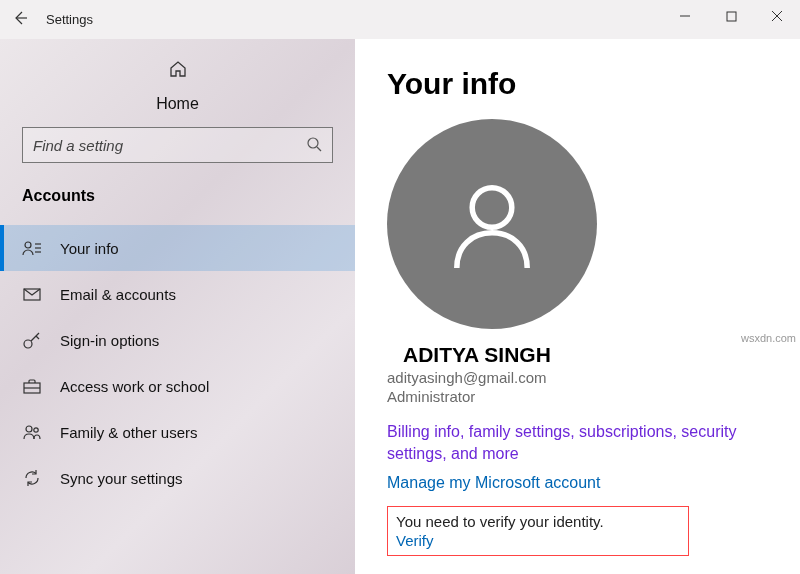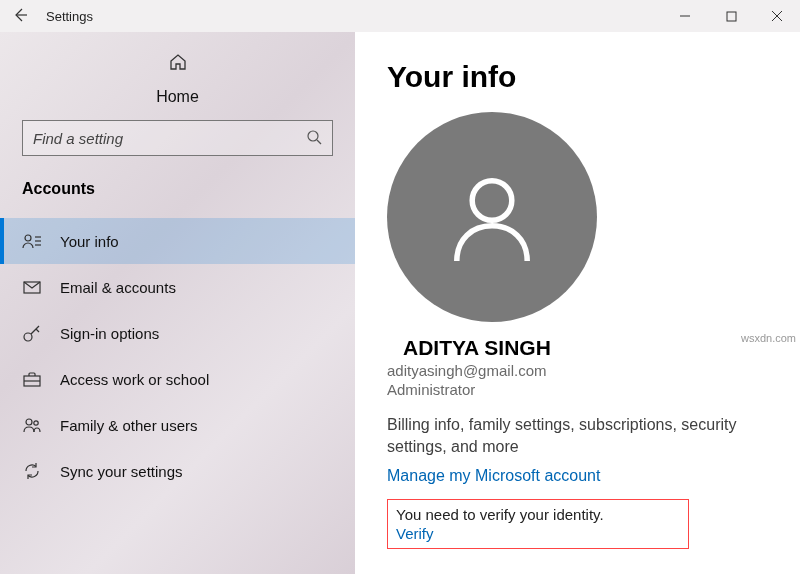--- a/index.html
+++ b/index.html
@@ -8,21 +8,21 @@
     font-size: 15px;
     color: #000;
     background: #fff;
     width: 800px;
     height: 574px;
     overflow: hidden;
     display: flex;
     flex-direction: column;
   }
   .titlebar {
-    height: 32px;
+    height: 39px;
     display: flex;
     align-items: center;
     background: rgba(230,225,228,0.5);
     border-bottom: none;
   }
   .titlebar-left { display: flex; align-items: center; flex: 1; padding-left: 12px; gap: 18px; }
   .titlebar-title { font-size: 13px; color: #222; }
   .win-controls { display: flex; height: 100%; }
   .win-btn {
     width: 46px; height: 32px;
@@ -89,21 +89,21 @@
   .avatar {
     width: 210px; height: 210px; border-radius: 50%;
     background: #7a7a7a;
     display:flex; align-items:center; justify-content:center;
     margin-bottom: 14px;
   }
   .avatar svg { width: 110px; height: 110px; }
   .user-name { font-size: 21px; font-weight: 600; margin-bottom: 2px; margin-left: 16px; }
   .user-email { font-size: 15px; color: #6a6a6a; margin-bottom: 2px;}
   .user-role { font-size: 15px; color: #6a6a6a; margin-bottom: 16px;}
-  .billing { font-size: 16px; color: #404040; margin-bottom: 10px; line-height: 1.35; }
+  .billing { font-size: 16px; color: #6d28d9; margin-bottom: 10px; line-height: 1.35; }
   .link { font-size: 16px; color: #0066b4; cursor: pointer; margin-bottom: 14px; display:inline-block;}
   .verify-box {
     border: 1px solid #f44;
     padding: 6px 8px 6px 8px;
     width: 302px;
   }
   .verify-msg { font-size: 15px; color: #222; margin-bottom: 2px; }
   .verify-link { font-size: 15px; color: #0066b4; cursor: pointer; }
   .watermark { position:absolute; right:4px; bottom:40%; font-size:11px; color:#999; writing-mode: horizontal-tb;}
 </style>

